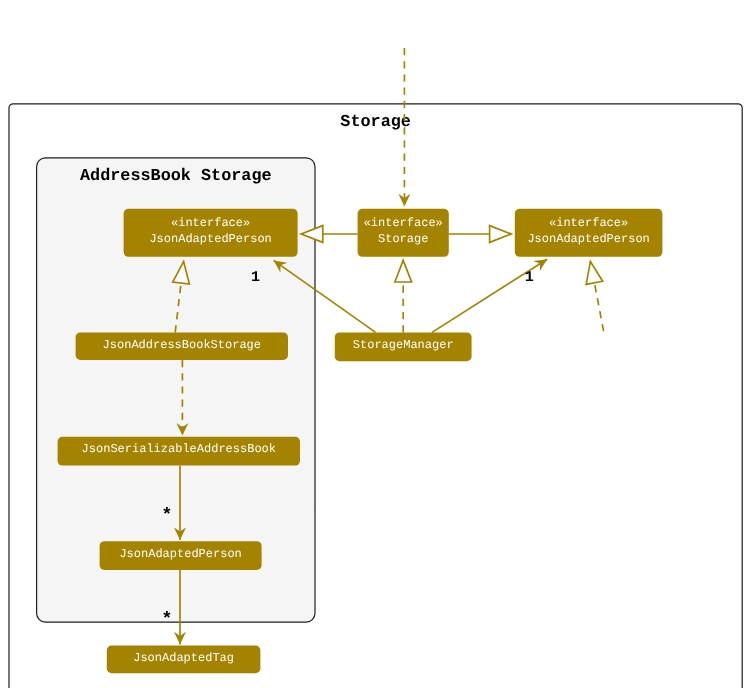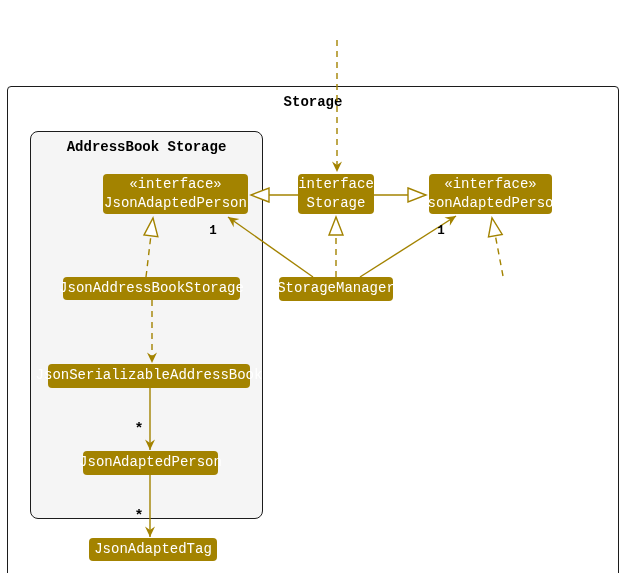--- a/index.html
+++ b/index.html
@@ -31,21 +31,21 @@
   .edges{position:absolute;left:0;top:0;pointer-events:none;}
   .edge{stroke:var(--edge);stroke-width:1.4;fill:none;}
   .dashed{stroke-dasharray:6 5;}
   .mfill{fill:var(--edge);stroke:none;}
   .mopen{fill:#fff;stroke:var(--edge);stroke-width:1.4;}
   .node{
     position:absolute;box-sizing:border-box;
     background:var(--node-fill);color:var(--node-text);
     border-radius:4px;
     display:flex;flex-direction:column;align-items:center;justify-content:center;
-    font-size:14px;line-height:1.38;white-space:nowrap;
+    font-size:10px;line-height:1.38;white-space:nowrap;
   }
   .mult{
     position:absolute;width:16px;text-align:center;
     font-size:12.5px;font-weight:bold;color:#000;
   }
   .mult-star{font-size:15px;}
 </style>
 </head>
 <body>
 

